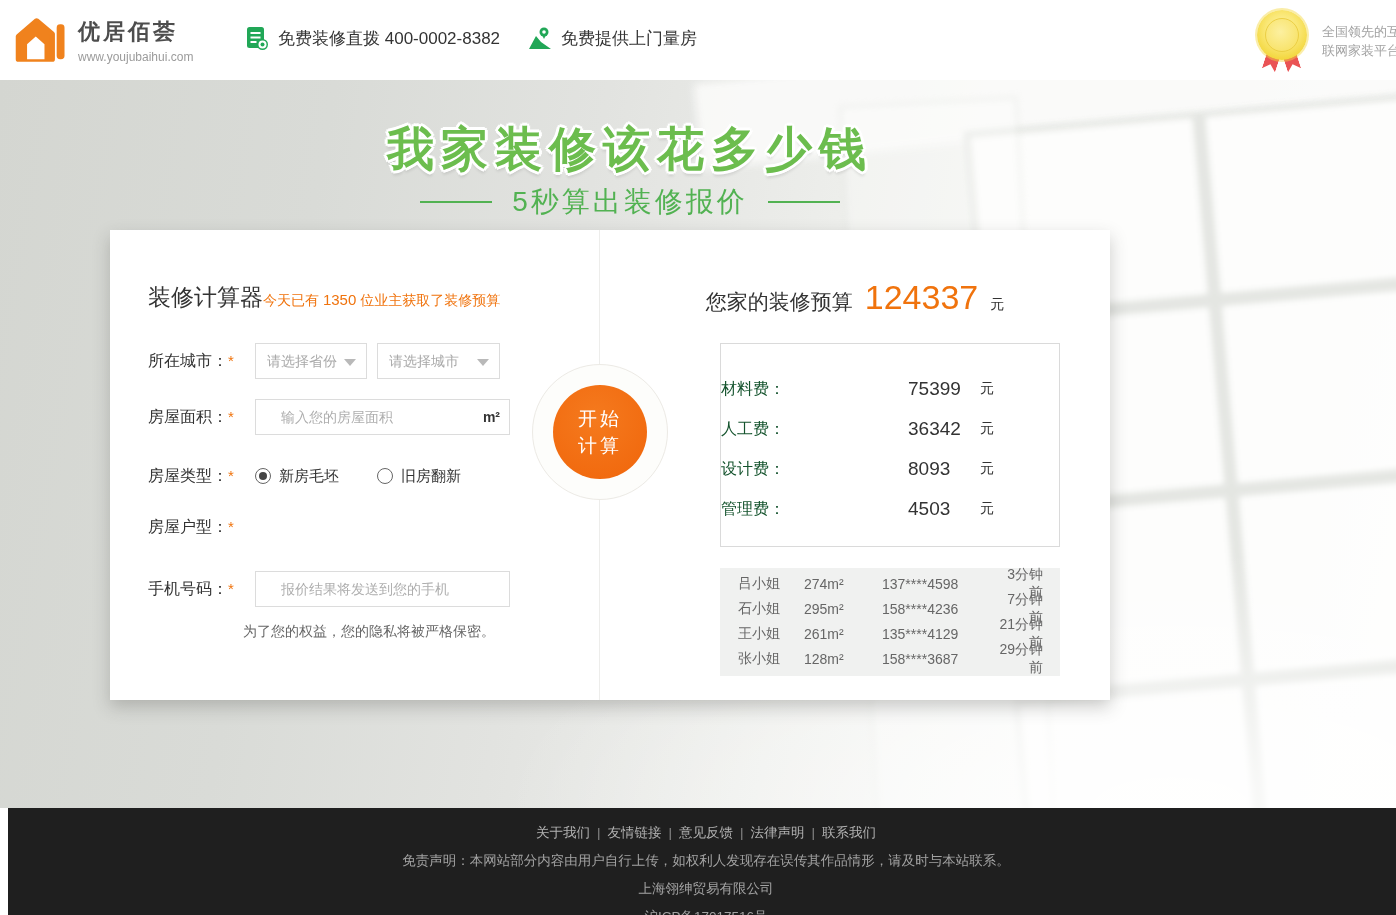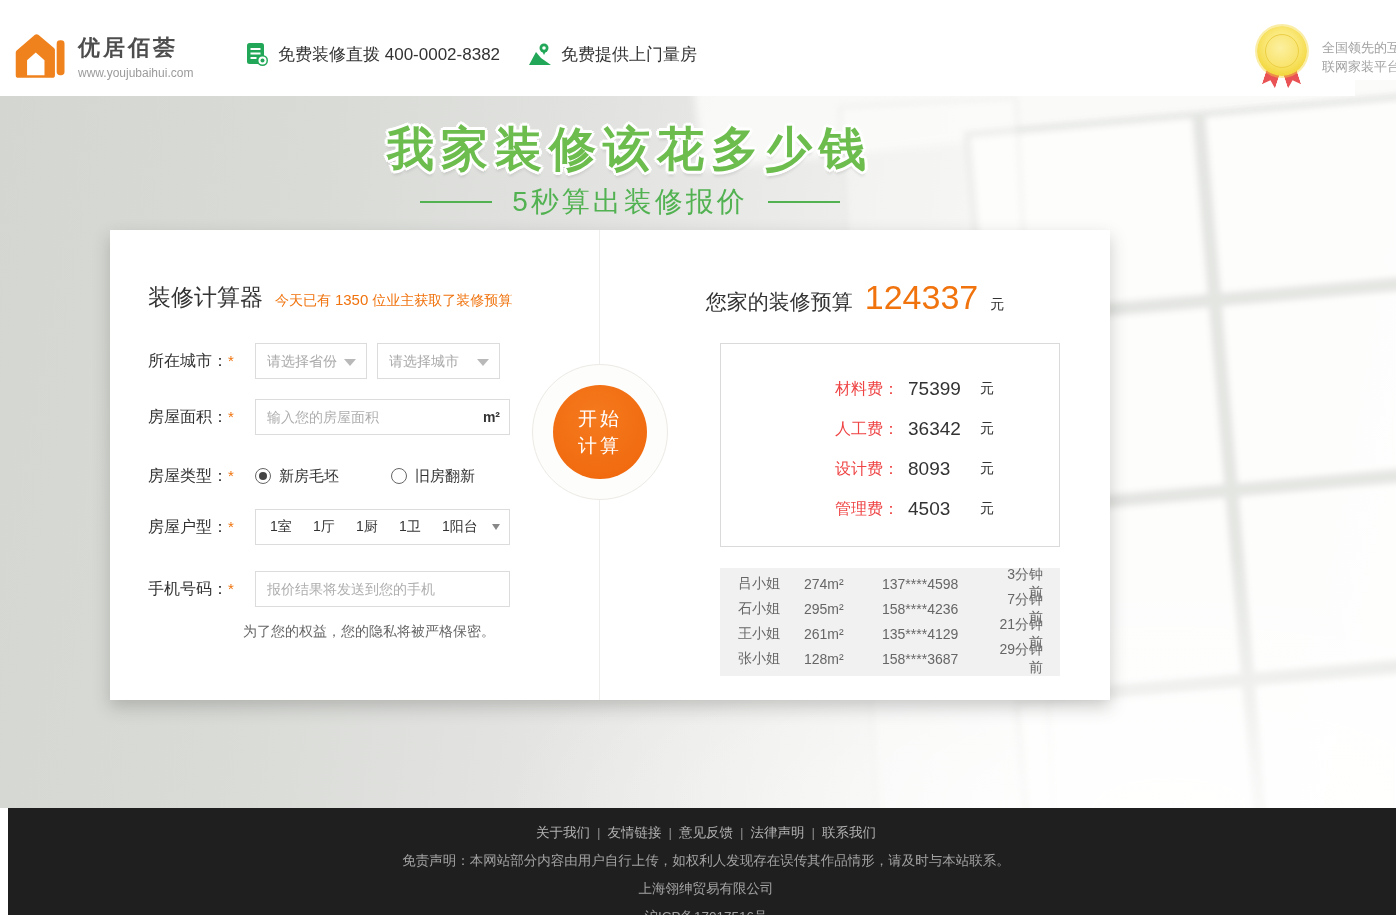--- a/index.html
+++ b/index.html
@@ -1,20 +1,20 @@
 <!DOCTYPE html>
 <html><head>
 <meta charset="utf-8">
 <style>
   * { margin:0; padding:0; box-sizing:border-box; }
   html,body { width:1396px; height:915px; overflow:hidden; font-family:"Liberation Sans","DejaVu Sans",sans-serif; background:#fff; }
   #page { position:relative; width:1396px; height:915px; overflow:hidden; }
 
   
-  .header { position:absolute; left:0; top:16px; width:1355px; height:80px; background:#fff; z-index:5;text-decoration:underline; }
+  .header { position:absolute; left:0; top:0; width:1355px; height:80px; background:#fff; z-index:5;text-decoration:underline; }
   .logo { position:absolute; left:14px; top:13px; display:flex; align-items:center; cursor:pointer; }
   .logo-text { margin-left:10px; }
   .logo-name { font-size:22px; color:#4d4d4d; letter-spacing:3px; font-weight:bold; }
   .logo-url { font-size:12px; color:#9b9b9b; margin-top:3px; }
   .contact { position:absolute; top:26px; display:flex; align-items:center; gap:9px; font-size:17px; color:#333; }
   .contact-phone { left:246px;align-items:center; }
   .contact-measure { left:528px; }
   .medal { position:absolute; left:1256px; top:8px; width:52px; height:64px; }
   .medal-circle { position:absolute; left:1px; top:2px; width:50px; height:50px; border-radius:50%;
     background: radial-gradient(circle at 50% 40%, #fdf3b0 0%, #fae878 40%, #f3d73f 75%, #ecc62f 100%);
@@ -47,44 +47,44 @@
       -3px 0 0 #fff, 3px 0 0 #fff, 0 -3px 0 #fff, 0 3px 0 #fff, 0 5px 3px rgba(0,0,0,.10); }
   .hero-sub { position:absolute; top:103px; left:110px; width:1040px; display:flex; align-items:center; justify-content:center; gap:20px;
     font-size:28px; color:#52b252; letter-spacing:3px; }
   .hero-sub .dash { width:72px; height:2px; background:#52b252; }
 
   
   .card { position:absolute; left:110px; top:230px; width:1000px; height:470px; background:#fff;
     box-shadow:0 7px 16px rgba(60,60,55,.25); z-index:3; }
   .divider { position:absolute; left:489px; top:0; width:1px; height:470px; background:#ededeb; }
 
-  .calc-head { position:absolute; left:38px; top:52px; display:flex; align-items:baseline; gap:12px; }
+  .calc-head { position:absolute; left:38px; top:52px; display:flex; align-items:baseline; gap:0; }
   .calc-title { font-size:23px; color:#333; }
   .calc-stats { font-size:14px; color:#f0730d; }
   .calc-stats b { font-size:15px; font-weight:normal; }
 
   .frow { position:absolute; left:38px; height:36px; display:flex; align-items:center; }
   .flabel { width:107px; font-size:16px; color:#333; }
   .star { color:#f0730d; font-size:15px; margin-right:0; }
   .r1 { top:113px; } .r2 { top:169px; } .r3 { top:228px; } .r4 { top:279px; } .r5 { top:341px; }
 
   .selbox { position:relative; height:36px; border:1px solid #dcdcdc; background:#fff; cursor:pointer; }
   .selbox .ph { position:absolute; left:11px; top:9px; font-size:14px; color:#a9a9a9; }
   .caret { position:absolute; right:10px; top:15px; width:0; height:0;
     border-left:6px solid transparent; border-right:6px solid transparent; border-top:7px solid #b9b9b9; }
   .sel-province { width:112px; margin-right:10px; }
   .sel-city { width:123px; }
 
   .inputwrap { position:relative; width:255px; height:36px; }
-  .inputwrap input { width:100%; height:36px; border:1px solid #dcdcdc; padding:0 34px 0 11px; font-size:14px; color:#333;
+  .inputwrap input { width:100%; height:36px; border:1px solid #dcdcdc; padding:0 34px 0 25px; font-size:14px; color:#333;
     font-family:"Liberation Sans","DejaVu Sans",sans-serif; outline:none; }
   .inputwrap input::placeholder { color:#aeaeae; }
   .unit-m2 { position:absolute; right:10px; top:10px; font-size:14px; color:#333; font-weight:bold; }
 
-  .radiogrp { display:flex; gap:52px; }
+  .radiogrp { display:flex; gap:38px; }
   .radio { display:flex; align-items:center; gap:8px; font-size:15px; color:#333; cursor:pointer; }
   .rdot { width:16px; height:16px; border:1px solid #666; border-radius:50%; position:relative; background:#fff; }
   .rdot.on::after { content:""; position:absolute; left:3px; top:3px; width:8px; height:8px; border-radius:50%; background:#444; }
 
   .layoutbox { position:relative; width:255px; height:36px; border:1px solid #dcdcdc; background:#fff; cursor:pointer;
     display:flex; align-items:center; padding:0 24px 0 14px; gap:0; }
   .layoutbox span { font-size:14px; color:#333; flex:1; text-align:left; }
   .layout-caret { position:absolute; right:9px; top:14px; width:0; height:0;
     border-left:4px solid transparent; border-right:4px solid transparent; border-top:6px solid #888; }
 
@@ -96,21 +96,21 @@
     color:#fff; font-size:19px; letter-spacing:3px; display:flex; flex-direction:column; align-items:center; justify-content:center;
     line-height:27px; cursor:pointer; }
 
   .result-head { position:absolute; left:490px; top:48px; width:510px; display:flex; align-items:baseline; justify-content:center; gap:12px; }
   .result-title { font-size:21px; color:#333; }
   .result-total { font-size:34px; color:#f0730d; }
   .result-unit { font-size:14px; color:#333; }
 
   .breakdown { position:absolute; left:610px; top:113px; width:340px; height:204px; border:1px solid #dadada; padding-top:25px; }
   .brow { height:40px; display:flex; align-items:center; }
-  .blabel { width:178px; text-align:right; font-size:16px; color:#ef4444; }
+  .blabel { width:178px; text-align:left; font-size:16px; color:#14532d; }
   .bvalue { width:58px; margin-left:9px; font-size:19px; color:#333; }
   .bunit { font-size:14px; color:#333; margin-left:14px; }
 
   .users { position:absolute; left:610px; top:338px; width:340px; height:108px; background:#f0f1f0; padding-top:3px; }
   .urow { height:25px; display:flex; align-items:center; padding:0 17px 0 18px; font-size:14px; color:#666; }
   .uname { width:66px; } .uarea { width:78px; } .uphone { width:112px; } .utime { flex:1; text-align:right; }
 
   
   .footer { position:absolute; left:8px; top:808px; width:1396px; height:107px; background:#1f1f1f; text-align:center;
     padding-top:16px; }
@@ -246,28 +246,20 @@
         </span>
         <span class="radio">
           <span class="rdot"></span>
           <span>旧房翻新</span>
         </span>
       </div>
     </div>
 
     <div class="frow r4">
       <span class="flabel"><span>房屋户型：</span><span class="star">*</span></span>
-      <div class="layoutbox">
-        <span>1室</span>
-        <span>1厅</span>
-        <span>1厨</span>
-        <span>1卫</span>
-        <span>1阳台</span>
-        <span class="layout-caret"></span>
-      </div>
     </div>
 
     <div class="frow r5">
       <span class="flabel"><span>手机号码：</span><span class="star">*</span></span>
       <div class="inputwrap">
         <input type="text" placeholder="报价结果将发送到您的手机" style="">
       </div>
     </div>
 
     <div class="privacy">为了您的权益，您的隐私将被严格保密。</div>

